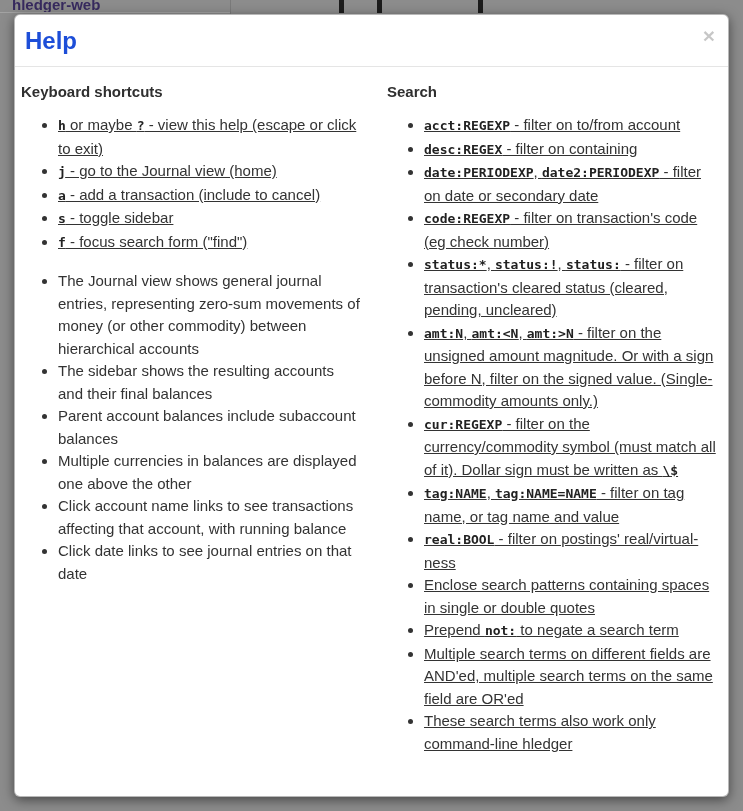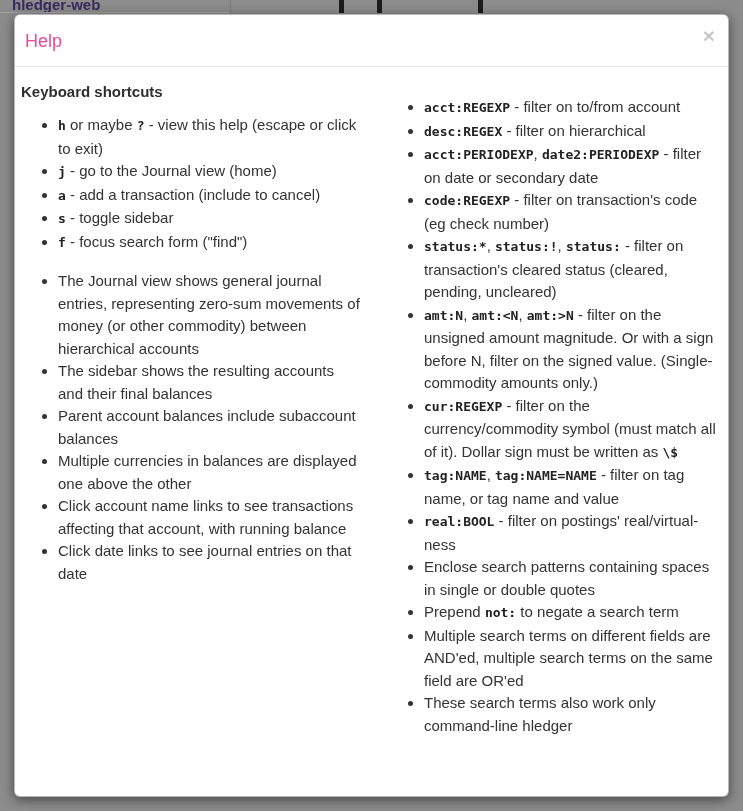--- a/index.html
+++ b/index.html
@@ -29,39 +29,39 @@
     border:1px solid rgba(0,0,0,0.28);
     border-radius:6px;
     box-shadow:0 3px 12px rgba(0,0,0,0.5);
   }
   .modal-header {
     position:relative;
     padding:11px 15px 10px 10px;
     border-bottom:1px solid #e5e5e5;
   }
   .modal-title {
-    margin:0; font-size:18px; line-height:30px; font-weight:400; color:#ec4899;
+    margin:0; font-size:24px; line-height:30px; font-weight:700; color:#1d4ed8;
   }
   .close-btn {
     position:absolute; top:12px; right:13px;
     background:none; border:0; padding:0;
     font-size:21px; font-weight:bold; line-height:18px;
     color:#000; opacity:0.22; cursor:pointer;
     font-family:"Liberation Sans", sans-serif;
   }
   .modal-body {
     display:flex;
     padding:16px 8px 0 6px;
   }
   .col-left  { width:352px; box-sizing:border-box; padding-right:12px; flex:0 0 auto; }
   .col-right { flex:1 1 auto; box-sizing:border-box; padding-left:14px; }
   .section-heading {
     margin:0; font-size:15px; line-height:18px; font-weight:bold; color:#2f2f2f;
   }
-  .section-heading + ul { margin-top:13px; }
+  .section-heading + ul { margin-top:13px;text-decoration:underline; }
   ul.help-list {
     margin:13px 0 16px; padding-left:37px;
     list-style:disc;
   }
   ul.help-list li {
     font-size:15px; line-height:22.5px; color:#333;
   }
   .col-left .section-heading:not(:first-child) { margin-top:14px; }
   .code {
     font-family:"DejaVu Sans Mono", monospace;
@@ -98,24 +98,25 @@
       <ul class="help-list">
           <li><span>The Journal view shows general journal entries, representing zero-sum movements of money (or other commodity) between hierarchical accounts</span></li>
           <li><span>The sidebar shows the resulting accounts and their final balances</span></li>
           <li><span>Parent account balances include subaccount balances</span></li>
           <li><span>Multiple currencies in balances are displayed one above the other</span></li>
           <li><span>Click account name links to see transactions affecting that account, with running balance</span></li>
           <li><span>Click date links to see journal entries on that date</span></li>
         </ul>
     </div>
     <div class="col-right">
+      <h4 class="section-heading">Search</h4>
       <ul class="help-list">
           <li><span class="code">acct:REGEXP</span><span> - filter on to/from account</span></li>
-          <li><span class="code">desc:REGEX</span><span> - filter on hierarchical</span></li>
-          <li><span class="code">acct:PERIODEXP</span><span>, </span><span class="code">date2:PERIODEXP</span><span> - filter on date or secondary date</span></li>
+          <li><span class="code">desc:REGEX</span><span> - filter on containing</span></li>
+          <li><span class="code">date:PERIODEXP</span><span>, </span><span class="code">date2:PERIODEXP</span><span> - filter on date or secondary date</span></li>
           <li><span class="code">code:REGEXP</span><span> - filter on transaction's code (eg check number)</span></li>
           <li><span class="code">status:*</span><span>, </span><span class="code">status:!</span><span>, </span><span class="code">status:</span><span> - filter on transaction's cleared status (cleared, pending, uncleared)</span></li>
           <li><span class="code">amt:N</span><span>, </span><span class="code">amt:&lt;N</span><span>, </span><span class="code">amt:&gt;N</span><span> - filter on the unsigned amount magnitude. Or with a sign before N, filter on the signed value. (Single-commodity amounts only.)</span></li>
           <li><span class="code">cur:REGEXP</span><span> - filter on the currency/commodity symbol (must match all of it). Dollar sign must be written as </span><span class="code">\$</span></li>
           <li><span class="code">tag:NAME</span><span>, </span><span class="code">tag:NAME=NAME</span><span> - filter on tag name, or tag name and value</span></li>
           <li><span class="code">real:BOOL</span><span> - filter on postings' real/virtual-ness</span></li>
           <li><span>Enclose search patterns containing spaces in single or double quotes</span></li>
           <li><span>Prepend </span><span class="code">not:</span><span> to negate a search term</span></li>
           <li><span>Multiple search terms on different fields are AND'ed, multiple search terms on the same field are OR'ed</span></li>
           <li><span>These search terms also work only command-line hledger</span></li>

